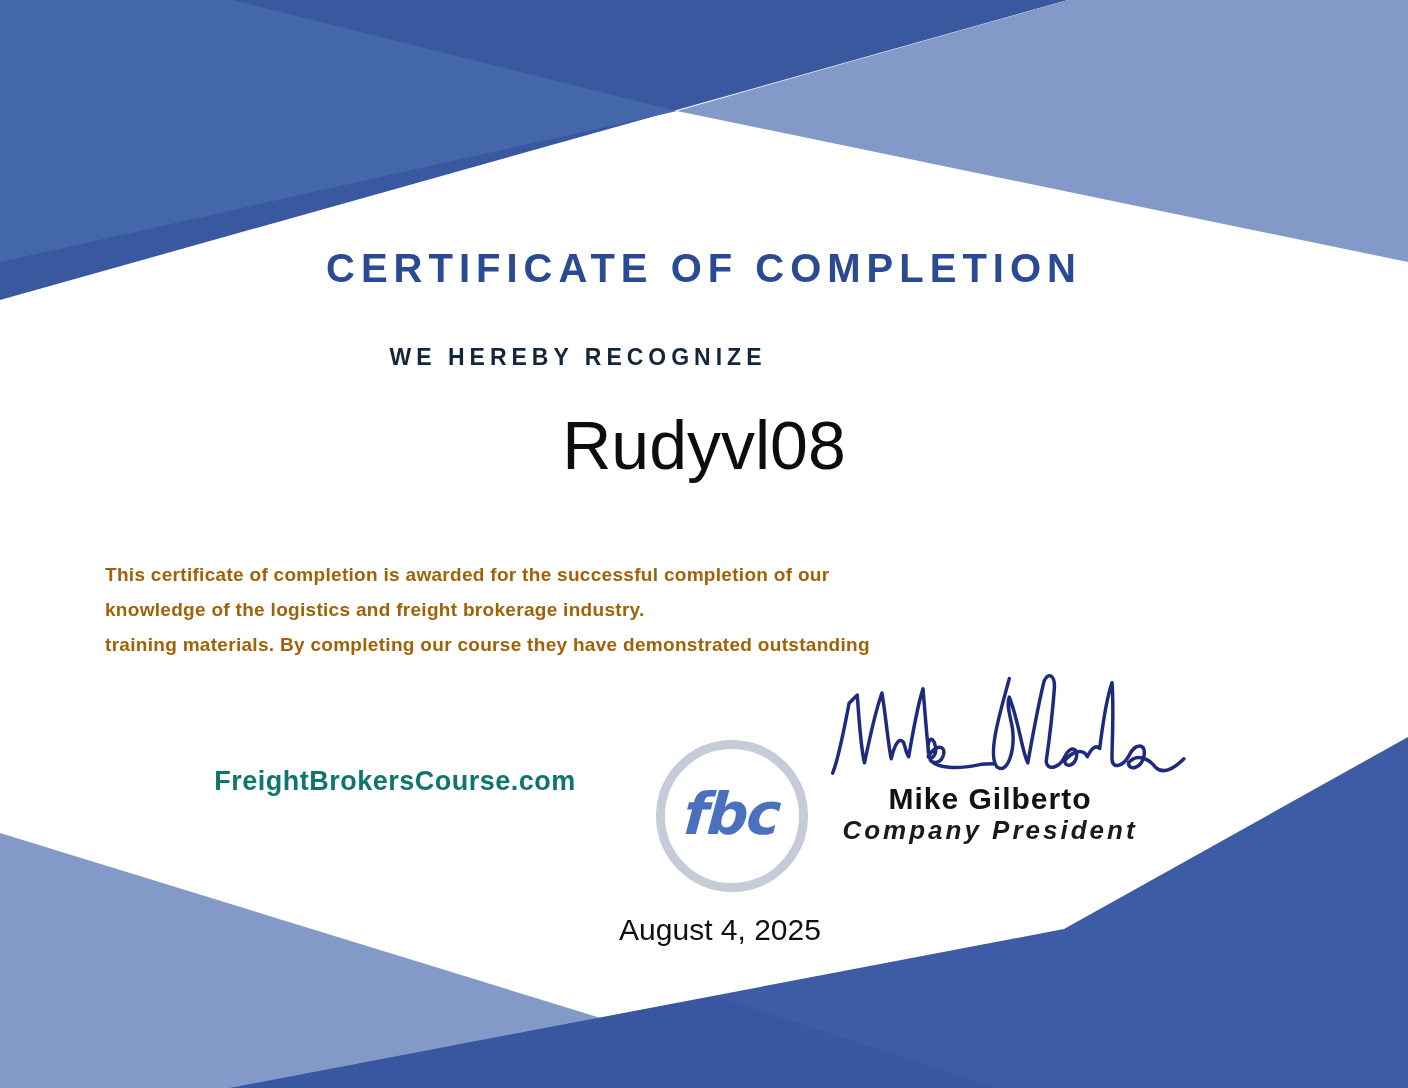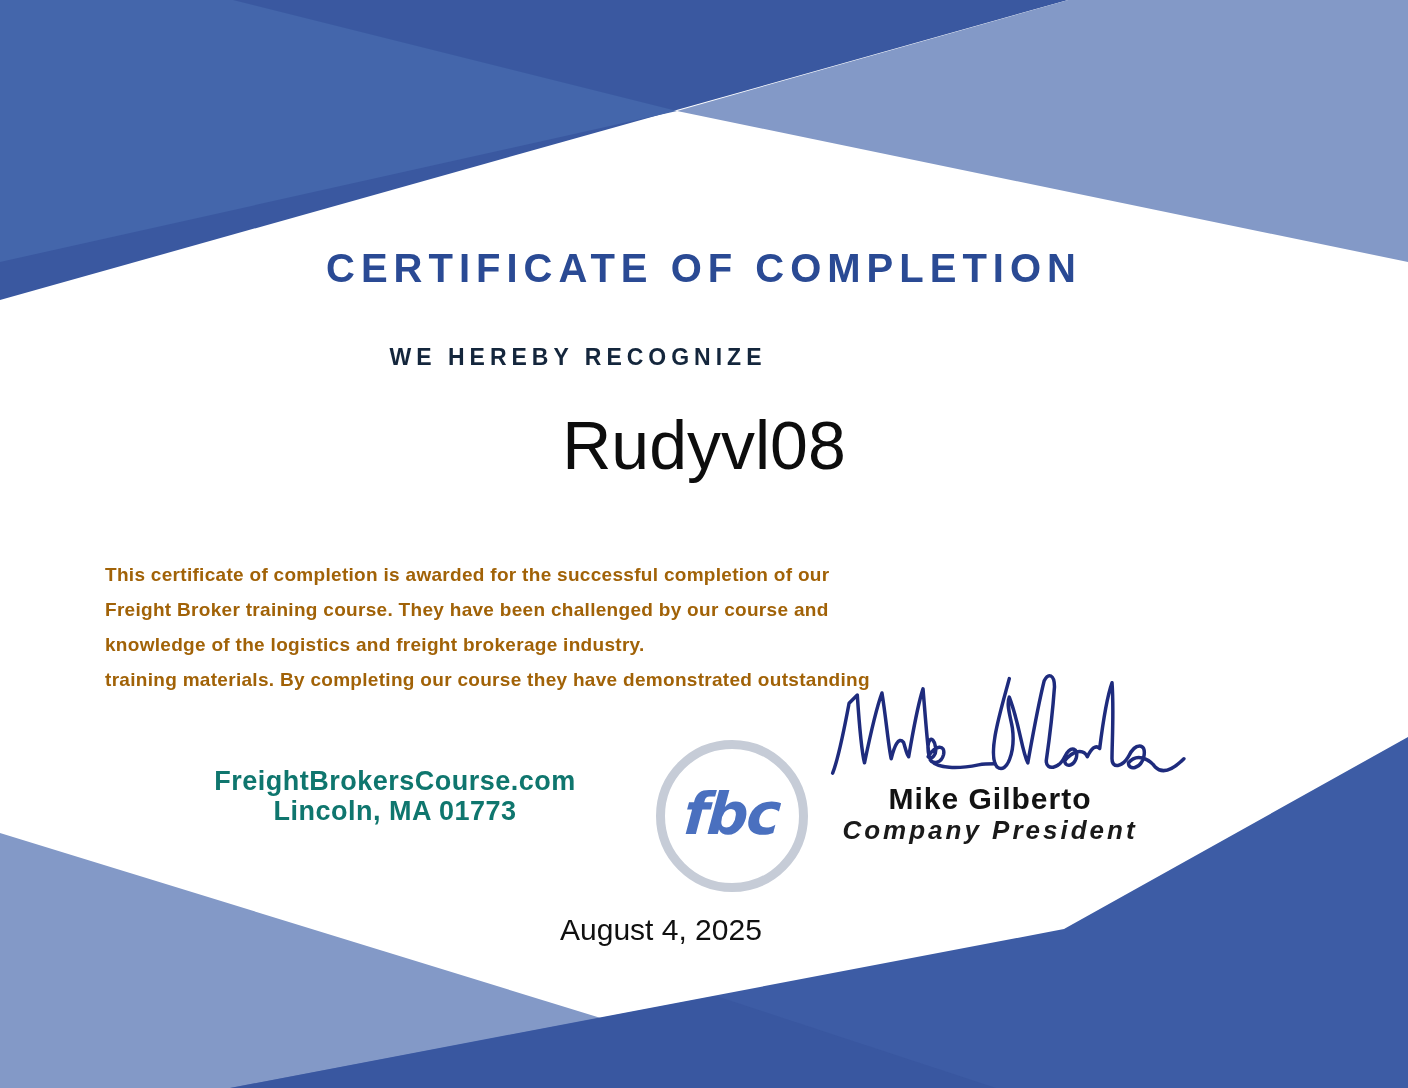--- a/index.html
+++ b/index.html
@@ -93,21 +93,21 @@
     left: 820px; top: 815px; width: 340px;
     text-align: center;
     font-size: 26px;
     font-weight: bold;
     font-style: italic;
     letter-spacing: 3px;
     color: #1a1a1a;
   }
   .issue-date {
     left: 560px; top: 913px; width: 320px;
-    text-align: left;
+    text-align: center;
     font-size: 30px;
     color: #101010;
   }
 </style>
 </head>
 <body>
 
 <div id="certificate-root">
 
   <svg id="bg-shapes" viewBox="0 0 1408 1088" preserveAspectRatio="none">
@@ -120,28 +120,26 @@
   </svg>
 
   <div class="abs title">CERTIFICATE OF COMPLETION</div>
 
   <div class="abs subtitle">WE HEREBY RECOGNIZE</div>
 
   <div class="abs recipient">Rudyvl08</div>
 
   <div class="abs body-text">
     <div>This certificate of completion is awarded for the successful completion of our</div>
-    <div>Freight Broker training course. They have been challenged by our course and</div>
     <div>knowledge of the logistics and freight brokerage industry.</div>
     <div>training materials. By completing our course they have demonstrated outstanding</div>
   </div>
 
   <div class="abs issuer-block">
     <div>FreightBrokersCourse.com</div>
-    <div>Lincoln, MA 01773</div>
   </div>
 
   <div class="abs logo-circle">
     <span class="logo-text">fbc</span>
   </div>
 
   <svg class="abs signature-svg" viewBox="0 0 370 130" fill="none">
     <g stroke="#1e2b7d" stroke-width="3.4" stroke-linecap="round" stroke-linejoin="round" fill="none">
       <path d="M 24 106
                C 28 96, 34 70, 40 38

